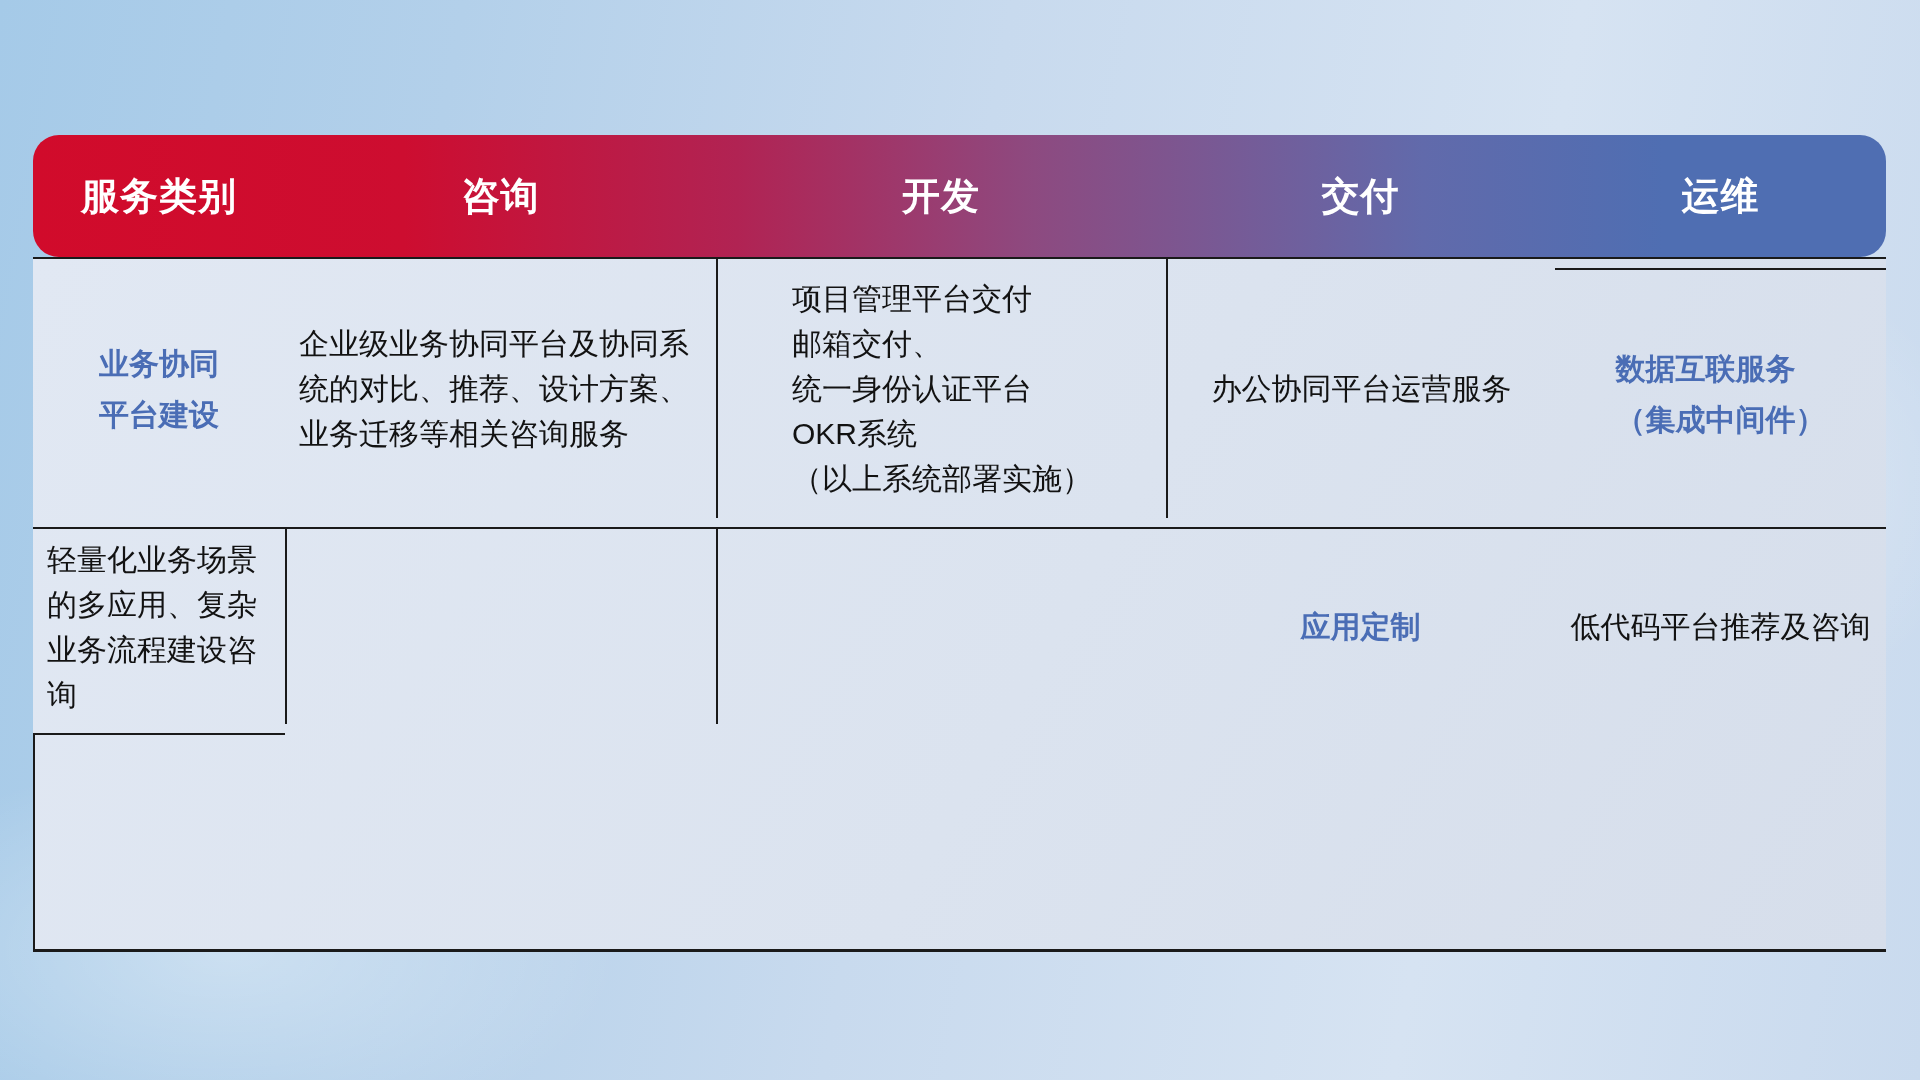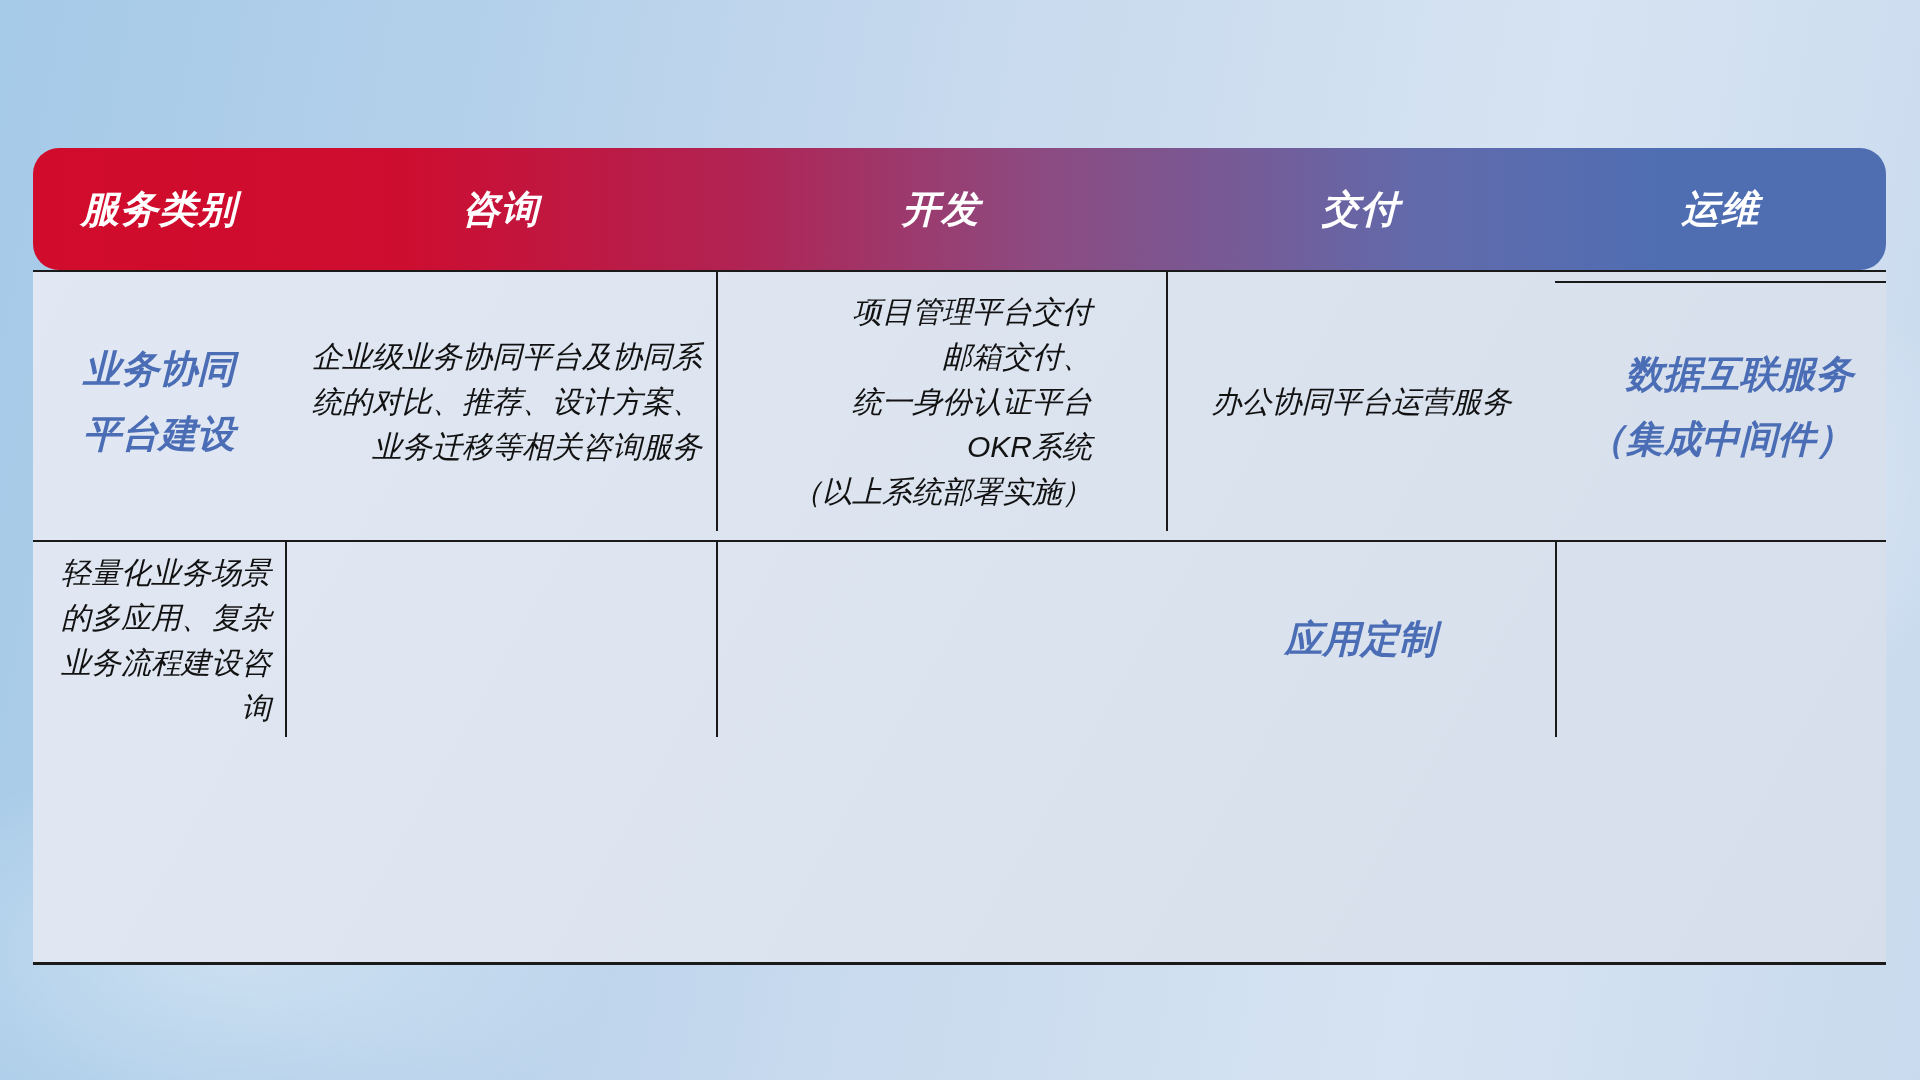--- a/index.html
+++ b/index.html
@@ -5,43 +5,43 @@
   * { margin:0; padding:0; box-sizing:border-box; }
   html,body { width:1920px; height:1080px; }
   .stage {
     position:relative; width:1920px; height:1080px; overflow:hidden;
     font-family:"Liberation Sans", sans-serif;
     background:
       radial-gradient(ellipse 700px 420px at 78% 45%, rgba(255,255,255,0.55), rgba(255,255,255,0) 70%),
       radial-gradient(ellipse 600px 300px at 12% 88%, rgba(255,255,255,0.35), rgba(255,255,255,0) 65%),
       linear-gradient(100deg, #a5cae8 0%, #b3d0ea 22%, #c8daee 48%, #d6e3f2 75%, #c9daee 100%);
   }
-  .tbl { position:absolute; left:33px; top:148px; width:1853px;font-style:italic; }
+  .tbl { position:absolute; left:33px; top:135px; width:1853px; }
   .tbl-header {
     height:122px; border-radius:26px;
     display:grid; grid-template-columns:252px 431px 450px 389px 331px;
     align-items:center; text-align:center;
     color:#ffffff; font-weight:bold; font-size:38px; letter-spacing:1px;
     background:linear-gradient(90deg, #d10b2b 0%, #cd0d30 20%, #b12353 38%, #8d4a80 54%, #616aab 75%, #4f6eb2 88%, #4f6eb2 100%);
   }
   .tbl-body {
     display:grid;
     grid-template-columns:252px 431px 450px 389px 331px;
     grid-template-rows:259px 206px 225px;
     background:linear-gradient(120deg, #e1e8f3 0%, #dbe3ef 55%, #d6deeb 100%);
     border-top:2px solid #1a1a1a;
     border-bottom:3px solid #1a1a1a;
   }
   .cell {
     display:flex; align-items:center; justify-content:center;
-    text-align:right; padding:10px 14px;
+    text-align:left; padding:10px 14px;
     font-size:30px; line-height:1.5; color:#121212;
     white-space:pre-line;
   }
-  .cat { font-size:38px; font-weight:bold; color:#4a6db5; line-height:1.7; }
+  .cat { font-size:30px; font-weight:bold; color:#4a6db5; line-height:1.7; }
   .sep-l { border-left:2px solid #1a1a1a; }
   .sep-t { border-top:2px solid #1a1a1a;margin-top:9px; }
 </style>
 </head>
 <body>
 
 <div class="stage">
   <div class="tbl">
 
     <div class="tbl-header">
@@ -64,17 +64,18 @@
 （以上系统部署实施）</div>
       <div class="cell sep-l">办公协同平台运营服务</div>
 
       <div class="cell cat sep-t">数据互联服务
 （集成中间件）</div>
       <div class="cell sep-t">轻量化业务场景的多应用、复杂业务流程建设咨询</div>
       <div class="cell sep-l sep-t"></div>
       <div class="cell sep-l sep-t"></div>
 
       <div class="cell cat sep-t">应用定制</div>
+      <div class="cell sep-t">低代码平台推荐及咨询</div>
       <div class="cell sep-l sep-t"></div>
     </div>
 
   </div>
 </div>
 
 </body></html>

